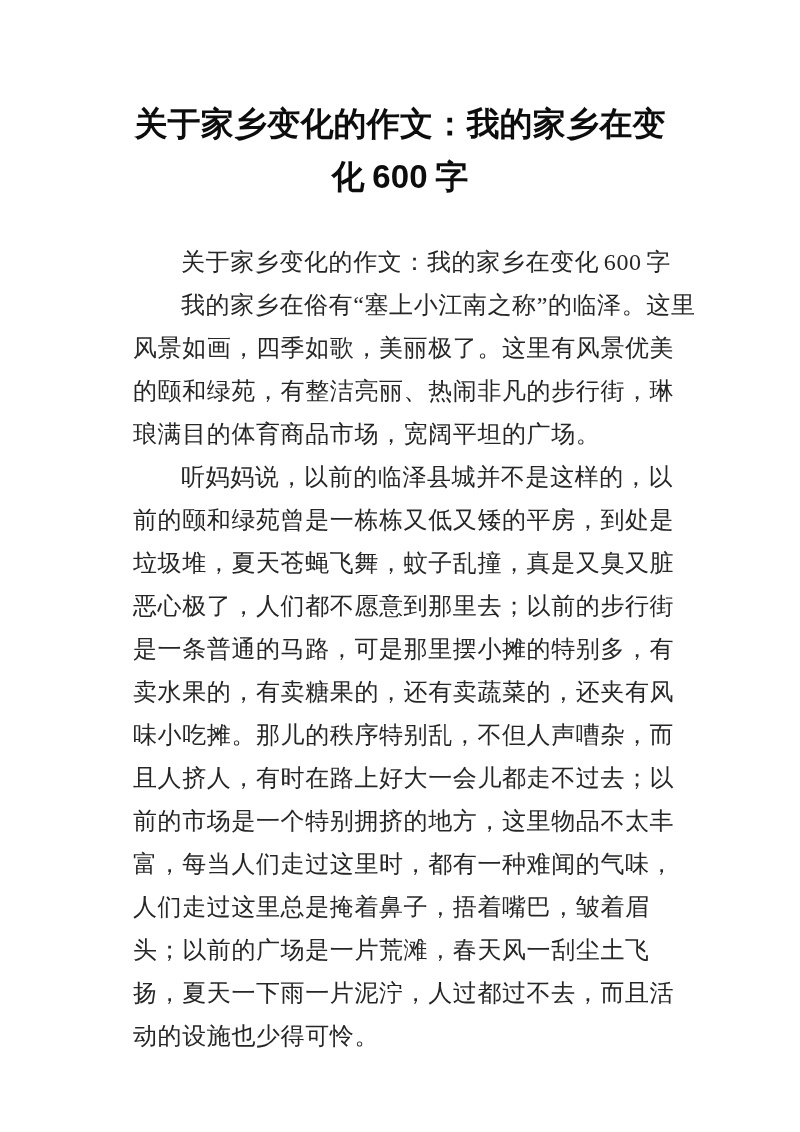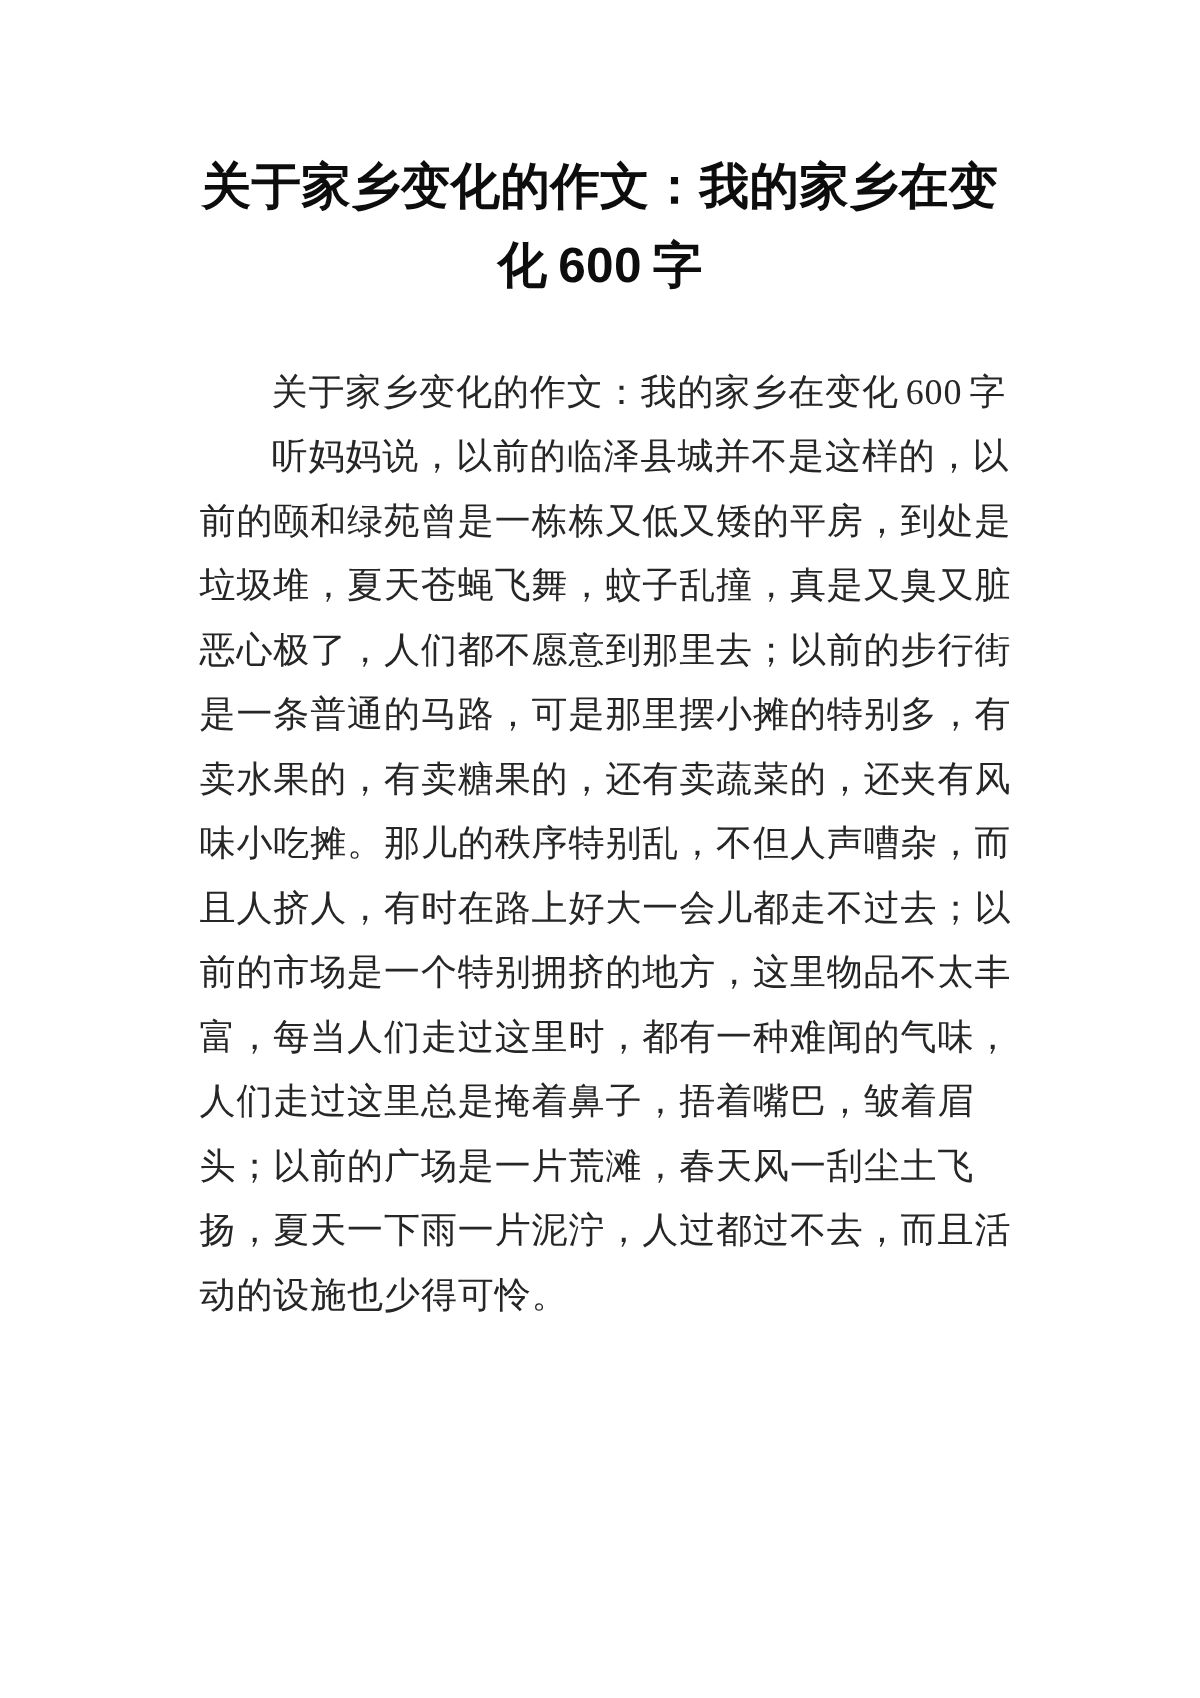--- a/index.html
+++ b/index.html
@@ -47,15 +47,16 @@
     text-indent: 2em;
   }
 </style>
 </head>
 <body>
 
 <div class="page">
   <h1 class="title">关于家乡变化的作文：我的家乡在变化 600 字</h1>
   <div class="doc-body">
     <p class="para">关于家乡变化的作文：我的家乡在变化 600 字</p>
+    <p class="para">我的家乡在俗有“塞上小江南之称”的临泽。这里风景如画，四季如歌，美丽极了。这里有风景优美的颐和绿苑，有整洁亮丽、热闹非凡的步行街，琳琅满目的体育商品市场，宽阔平坦的广场。</p>
     <p class="para">听妈妈说，以前的临泽县城并不是这样的，以前的颐和绿苑曾是一栋栋又低又矮的平房，到处是垃圾堆，夏天苍蝇飞舞，蚊子乱撞，真是又臭又脏恶心极了，人们都不愿意到那里去；以前的步行街是一条普通的马路，可是那里摆小摊的特别多，有卖水果的，有卖糖果的，还有卖蔬菜的，还夹有风味小吃摊。那儿的秩序特别乱，不但人声嘈杂，而且人挤人，有时在路上好大一会儿都走不过去；以前的市场是一个特别拥挤的地方，这里物品不太丰富，每当人们走过这里时，都有一种难闻的气味，人们走过这里总是掩着鼻子，捂着嘴巴，皱着眉头；以前的广场是一片荒滩，春天风一刮尘土飞扬，夏天一下雨一片泥泞，人过都过不去，而且活动的设施也少得可怜。</p>
   </div>
 </div>
 
 </body></html>

